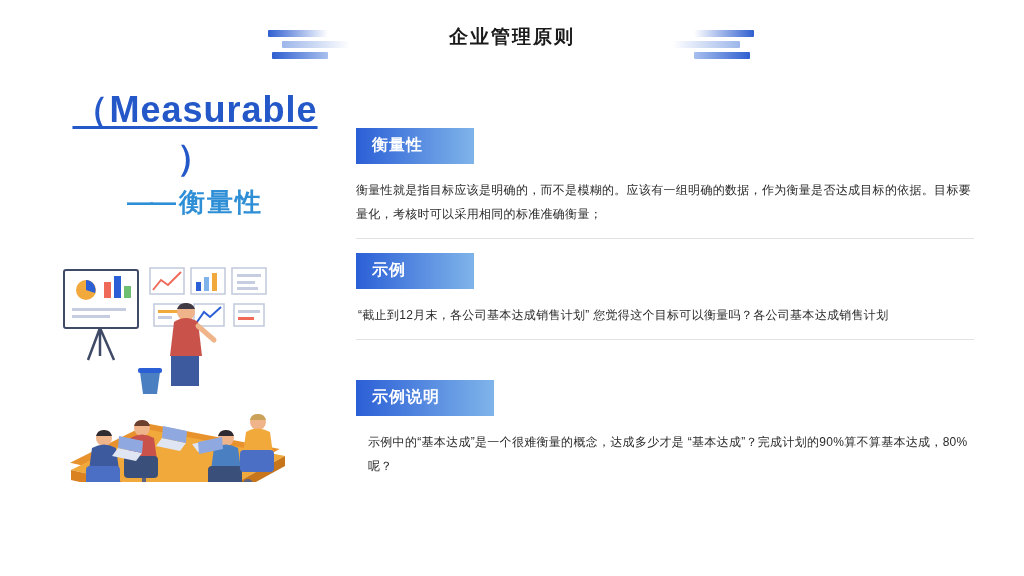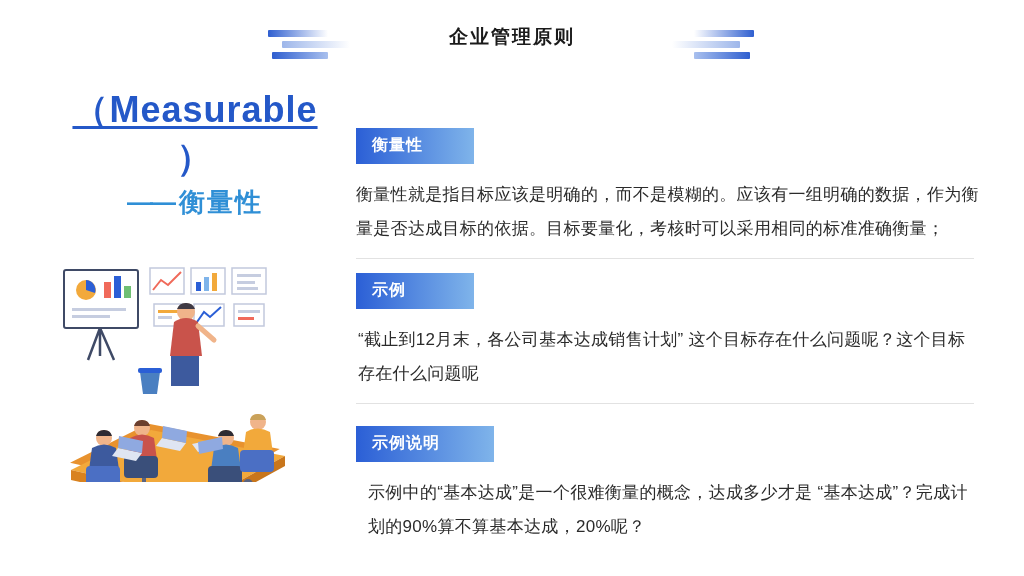--- a/index.html
+++ b/index.html
@@ -121,33 +121,33 @@
     padding: 7px 16px 8px 16px;
     background: linear-gradient(to right, #2b5fd6, #7fb4ea);
     color: #ffffff;
     font-size: 16px;
     font-weight: bold;
     letter-spacing: 1px;
     box-sizing: border-box;
   }
   .block-body {
     margin-top: 14px;
-    font-size: 17px;
+    font-size: 12px;
     color: #2b2b2b;
     line-height: 2.0;
     letter-spacing: 0.3px;
   }
   .divider {
     margin-top: 12px;
     border-bottom: 1px solid #e2e2e2;
     width: 618px;
   }
   .blk1 { }
   .blk2 { margin-top: 2px; }
-  .blk3 { margin-top: 22px; }
+  .blk3 { margin-top: 40px; }
   .blk3 .block-label { min-width: 138px; }
   .blk3 .block-body { margin-left: 12px; }
   .blk2 .block-body { margin-left: 2px; }
 </style>
 </head>
 <body>
 
 <div class="title-deco left">
   <div class="bar bar1"></div>
   <div class="bar bar2"></div>
@@ -270,22 +270,22 @@
 <div class="content">
 
   <div class="block blk1">
     <div class="block-label">衡量性</div>
     <div class="block-body">衡量性就是指目标应该是明确的，而不是模糊的。应该有一组明确的数据，作为衡量是否达成目标的依据。目标要量化，考核时可以采用相同的标准准确衡量；</div>
     <div class="divider"></div>
   </div>
 
   <div class="block blk2">
     <div class="block-label">示例</div>
-    <div class="block-body">“截止到12月末，各公司基本达成销售计划” 这个目标存在什么问题呢？这个目标存在什么问题呢</div>
+    <div class="block-body">“截止到12月末，各公司基本达成销售计划” 您觉得这个目标可以衡量吗？各公司基本达成销售计划</div>
     <div class="divider"></div>
   </div>
 
   <div class="block blk3">
     <div class="block-label">示例说明</div>
-    <div class="block-body">示例中的“基本达成”是一个很难衡量的概念，达成多少才是 “基本达成”？完成计划的90%算不算基本达成，20%呢？</div>
+    <div class="block-body">示例中的“基本达成”是一个很难衡量的概念，达成多少才是 “基本达成”？完成计划的90%算不算基本达成，80%呢？</div>
   </div>
 
 </div>
 
 </body></html>

